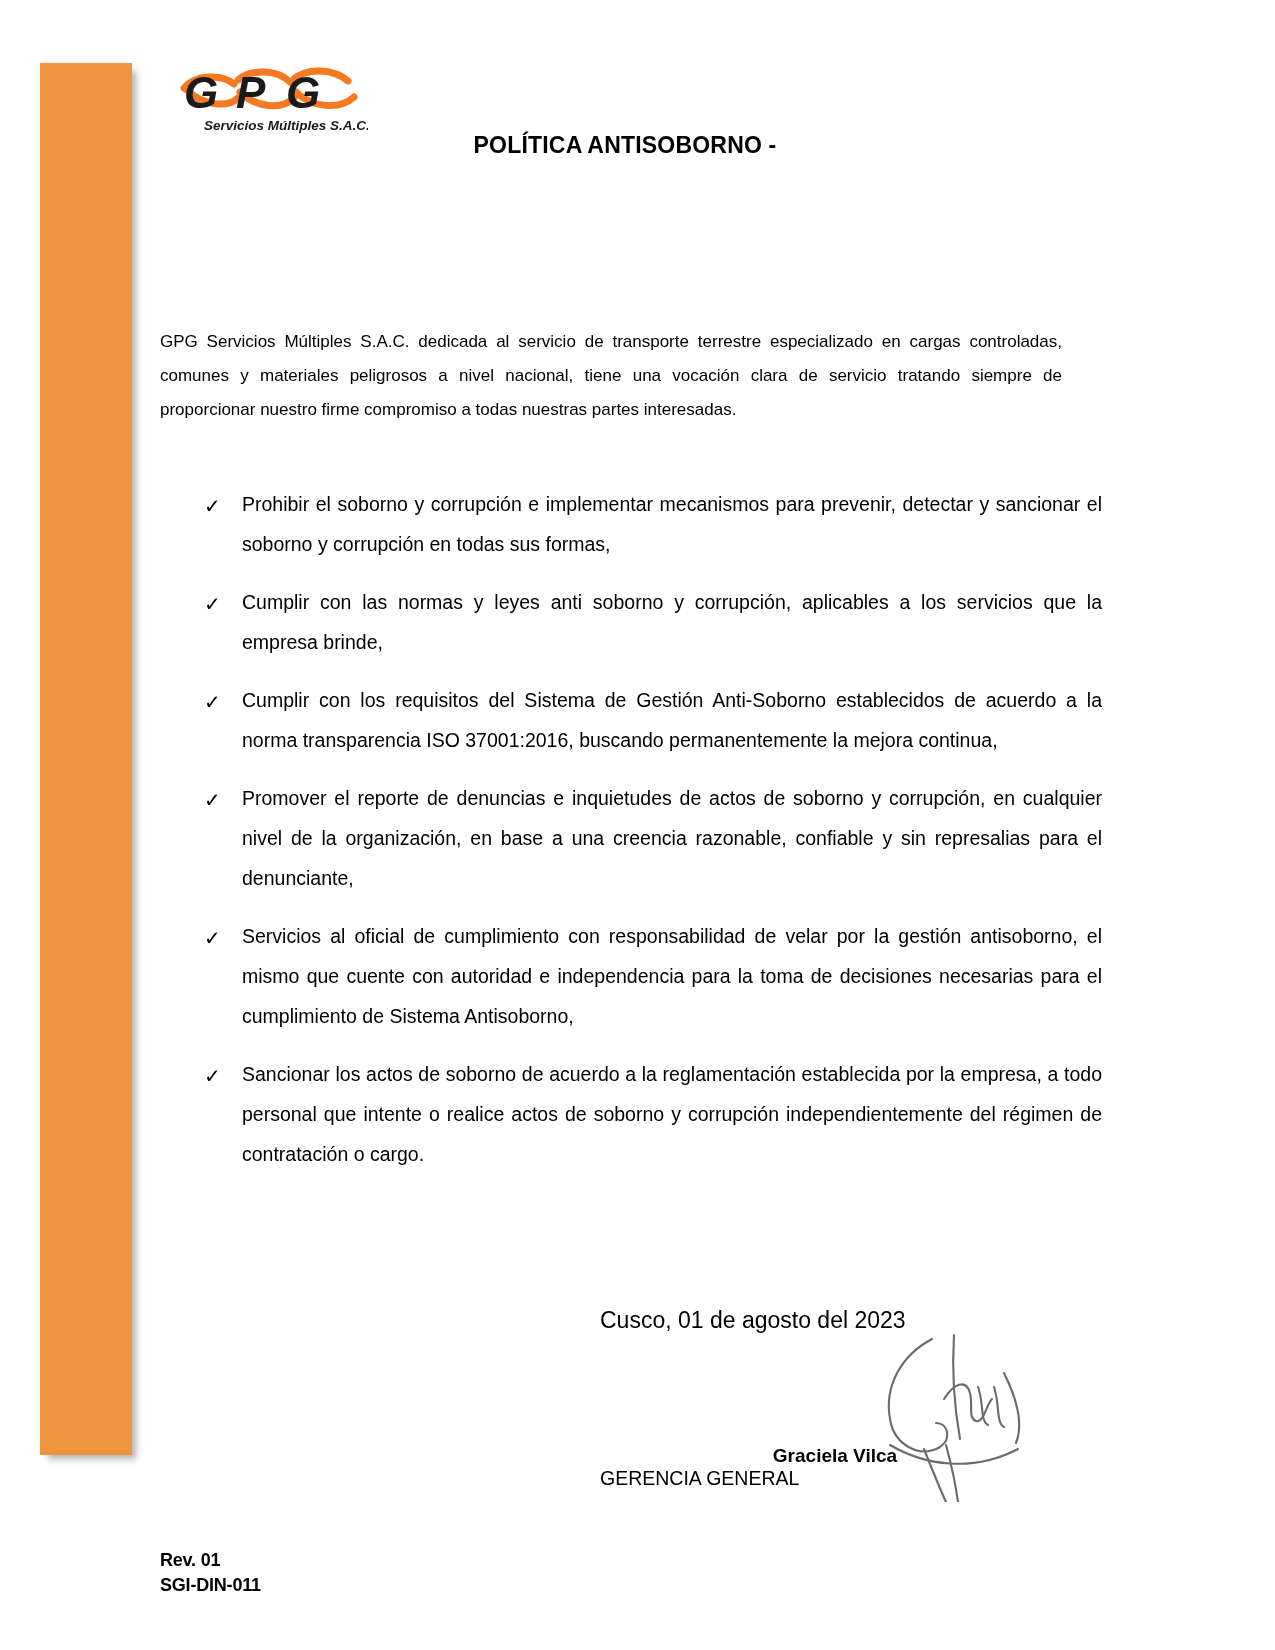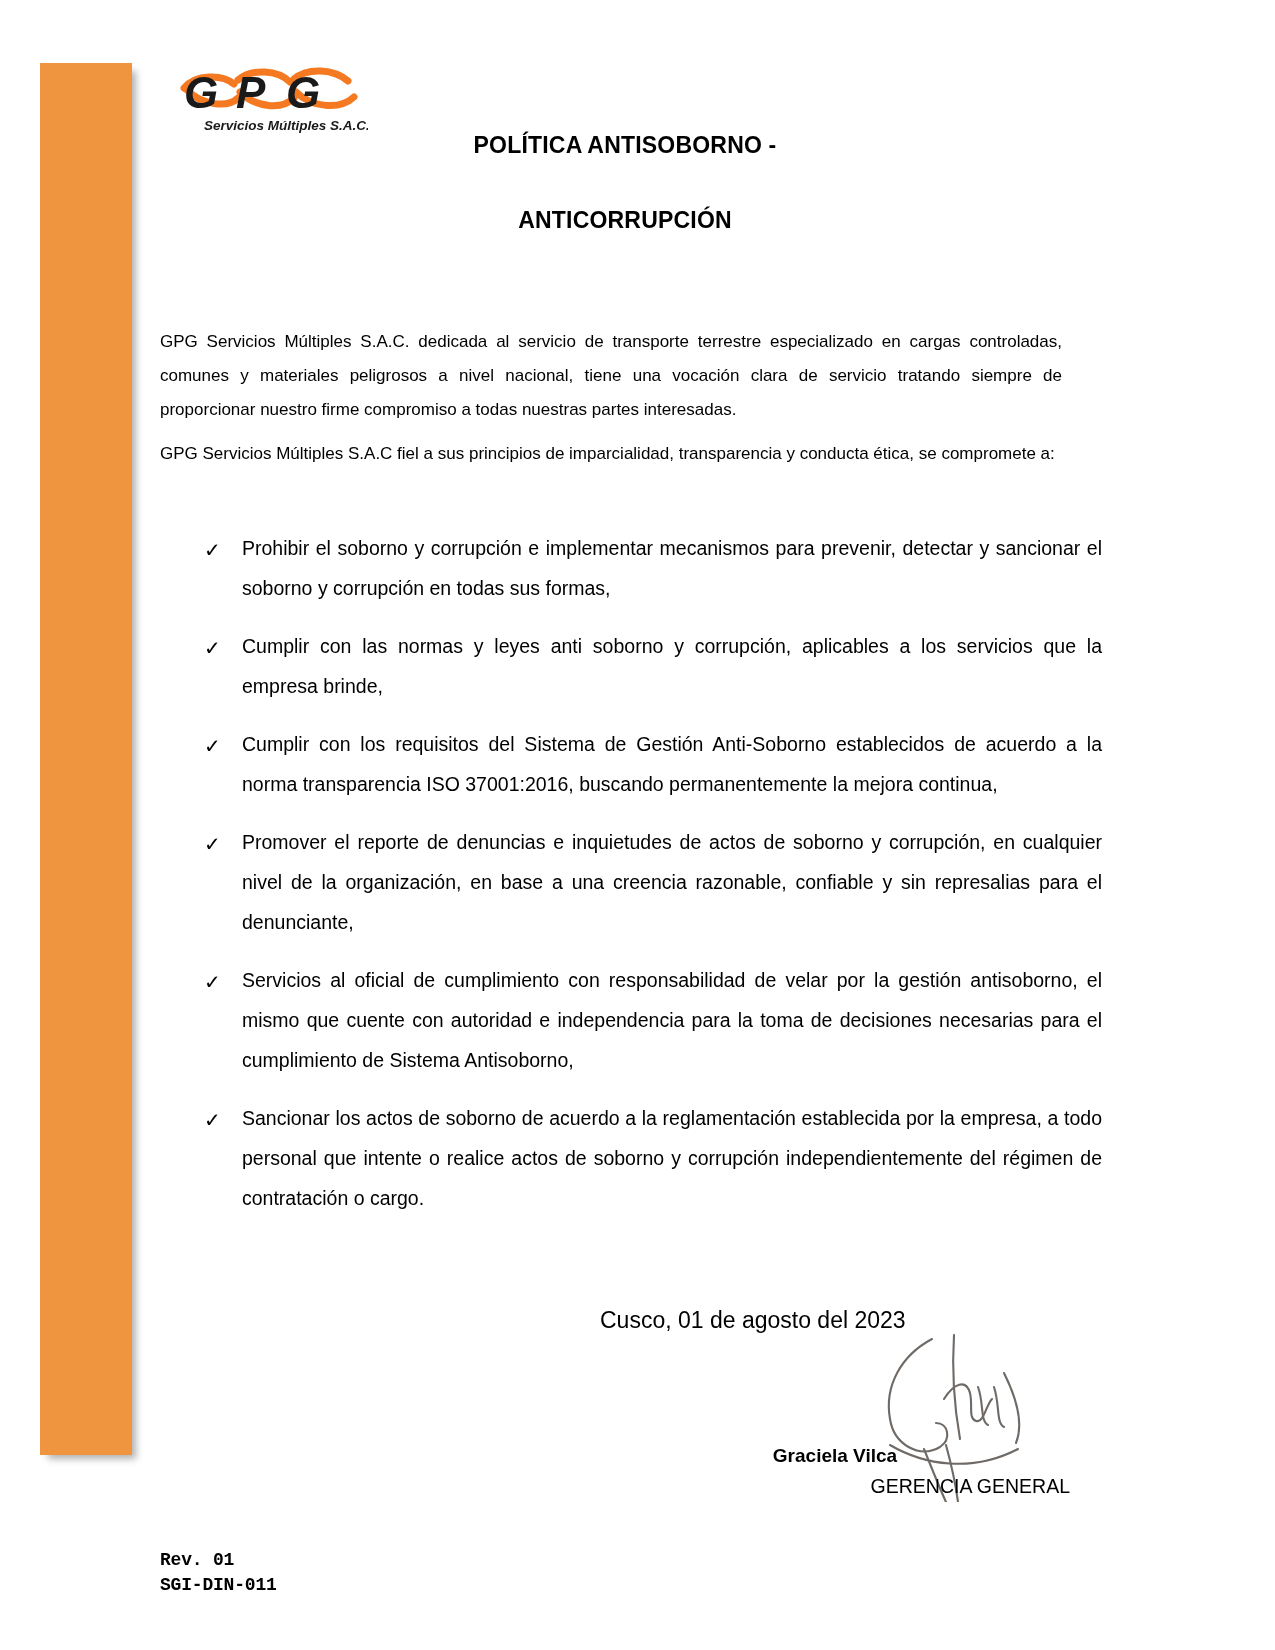--- a/index.html
+++ b/index.html
@@ -130,38 +130,38 @@
     top: 138px;
     width: 470px;
     text-align: center;
     font-size: 19px;
     font-weight: bold;
     padding-right: 4px;
   }
   .sign-role {
     position: absolute;
     left: 0;
-    top: 168px;
+    top: 160px;
     width: 470px;
-    text-align: right;
+    text-align: left;
     font-size: 19.5px;
     padding-right: 4px;
   }
 
   
   .footer {
     position: absolute;
     left: 160px;
     top: 1548px;
     font-size: 18px;
     font-weight: bold;
     line-height: 1.38;
     letter-spacing: -0.2px;
   }
-  .footer div { white-space: nowrap; font-family: Liberation Mono, monospace; }
+  .footer div { white-space: nowrap; }
 </style>
 </head>
 <body>
 
 <div class="side-bar"></div>
 
 <div class="logo-block">
   <svg class="logo-svg" viewBox="0 0 190 82" xmlns="http://www.w3.org/2000/svg">
 
     <g fill="none" stroke="#F47920" stroke-width="7" stroke-linecap="round">
@@ -179,28 +179,26 @@
       <text x="58" y="44">P</text>
       <text x="108" y="44">G</text>
     </g>
     <text x="26" y="66" font-family="Liberation Sans, sans-serif" font-size="13.5" font-weight="bold" font-style="italic" fill="#1A1A1A">Servicios Múltiples S.A.C.</text>
   </svg>
 </div>
 
 <div class="title-wrap">
   <h1 class="doc-title">
     <span>POLÍTICA ANTISOBORNO -</span>
-    <span class="line2">ANTICORRUPCIÓN</span>
   </h1>
 </div>
 
 <div class="content">
 
   <p class="para">GPG Servicios Múltiples S.A.C. dedicada al servicio de transporte terrestre especializado en cargas controladas, comunes y materiales peligrosos a nivel nacional, tiene una vocación clara de servicio tratando siempre de proporcionar nuestro firme compromiso a todas nuestras partes interesadas.</p>
-  <p class="para">GPG Servicios Múltiples S.A.C fiel a sus principios de imparcialidad, transparencia y conducta ética, se compromete a:</p>
 
   <ul class="commit-list">
     <li>
       <span class="check">✓</span>
       <span class="txt">Prohibir el soborno y corrupción e implementar mecanismos para prevenir, detectar y sancionar el soborno y corrupción en todas sus formas,</span>
     </li>
     <li>
       <span class="check">✓</span>
       <span class="txt">Cumplir con las normas y leyes anti soborno y corrupción, aplicables a los servicios que la empresa brinde,</span>
     </li>

